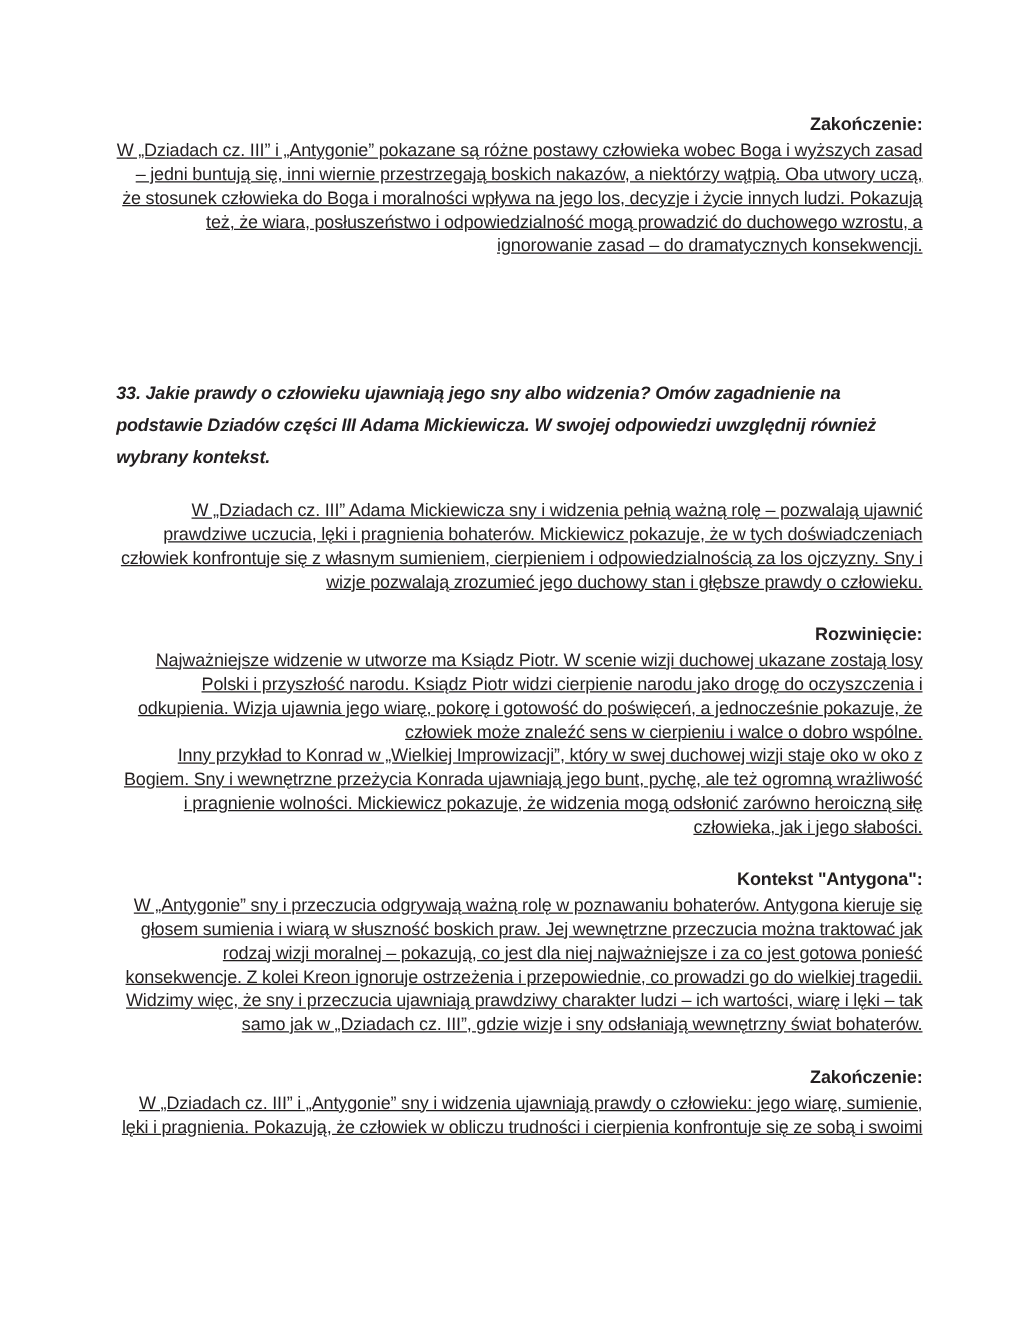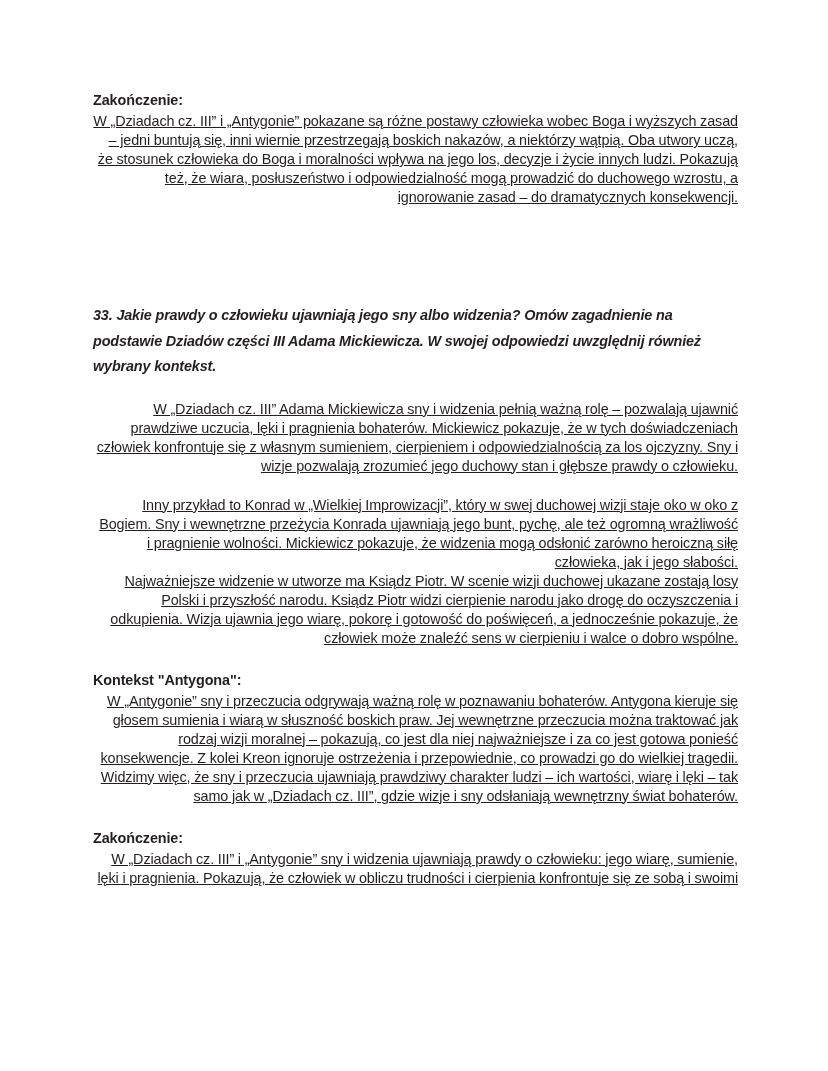--- a/index.html
+++ b/index.html
@@ -32,20 +32,21 @@
   }
   .block.gap-large {
     margin-bottom: 96px;
   }
   .heading {
     font-size: 14.4px;
     line-height: 24px;
     font-weight: bold;
     letter-spacing: -0.1px;
     margin: 0;
+    text-align: right;
   }
   .question {
     font-size: 14.4px;
     line-height: 25.5px;
     font-weight: bold;
     font-style: italic;
     letter-spacing: -0.15px;
     margin: 0;
   }
   .para {
@@ -71,22 +72,23 @@
 
     <div class="block">
       <p class="question">33. Jakie prawdy o człowieku ujawniają jego sny albo widzenia? Omów zagadnienie na podstawie Dziadów części III Adama Mickiewicza. W swojej odpowiedzi uwzględnij również wybrany kontekst.</p>
     </div>
 
     <div class="block">
       <p class="para">W „Dziadach cz. III” Adama Mickiewicza sny i widzenia pełnią ważną rolę – pozwalają ujawnić prawdziwe uczucia, lęki i pragnienia bohaterów. Mickiewicz pokazuje, że w tych doświadczeniach człowiek konfrontuje się z własnym sumieniem, cierpieniem i odpowiedzialnością za los ojczyzny. Sny i wizje pozwalają zrozumieć jego duchowy stan i głębsze prawdy o człowieku.</p>
     </div>
 
     <div class="block">
+      <p class="heading">Rozwinięcie:</p>
+      <p class="para">Najważniejsze widzenie w utworze ma Ksiądz Piotr. W scenie wizji duchowej ukazane zostają losy Polski i przyszłość narodu. Ksiądz Piotr widzi cierpienie narodu jako drogę do oczyszczenia i odkupienia. Wizja ujawnia jego wiarę, pokorę i gotowość do poświęceń, a jednocześnie pokazuje, że człowiek może znaleźć sens w cierpieniu i walce o dobro wspólne.</p>
       <p class="para">Inny przykład to Konrad w „Wielkiej Improwizacji”, który w swej duchowej wizji staje oko w oko z Bogiem. Sny i wewnętrzne przeżycia Konrada ujawniają jego bunt, pychę, ale też ogromną wrażliwość i pragnienie wolności. Mickiewicz pokazuje, że widzenia mogą odsłonić zarówno heroiczną siłę człowieka, jak i jego słabości.</p>
-      <p class="para">Najważniejsze widzenie w utworze ma Ksiądz Piotr. W scenie wizji duchowej ukazane zostają losy Polski i przyszłość narodu. Ksiądz Piotr widzi cierpienie narodu jako drogę do oczyszczenia i odkupienia. Wizja ujawnia jego wiarę, pokorę i gotowość do poświęceń, a jednocześnie pokazuje, że człowiek może znaleźć sens w cierpieniu i walce o dobro wspólne.</p>
     </div>
 
     <div class="block">
       <p class="heading">Kontekst "Antygona":</p>
       <p class="para">W „Antygonie” sny i przeczucia odgrywają ważną rolę w poznawaniu bohaterów. Antygona kieruje się głosem sumienia i wiarą w słuszność boskich praw. Jej wewnętrzne przeczucia można traktować jak rodzaj wizji moralnej – pokazują, co jest dla niej najważniejsze i za co jest gotowa ponieść konsekwencje. Z kolei Kreon ignoruje ostrzeżenia i przepowiednie, co prowadzi go do wielkiej tragedii. Widzimy więc, że sny i przeczucia ujawniają prawdziwy charakter ludzi – ich wartości, wiarę i lęki – tak samo jak w „Dziadach cz. III”, gdzie wizje i sny odsłaniają wewnętrzny świat bohaterów.</p>
     </div>
 
     <div class="block">
       <p class="heading">Zakończenie:</p>
       <p class="para">W „Dziadach cz. III” i „Antygonie” sny i widzenia ujawniają prawdy o człowieku: jego wiarę, sumienie, lęki i pragnienia. Pokazują, że człowiek w obliczu trudności i cierpienia konfrontuje się ze sobą i swoimi</p>

